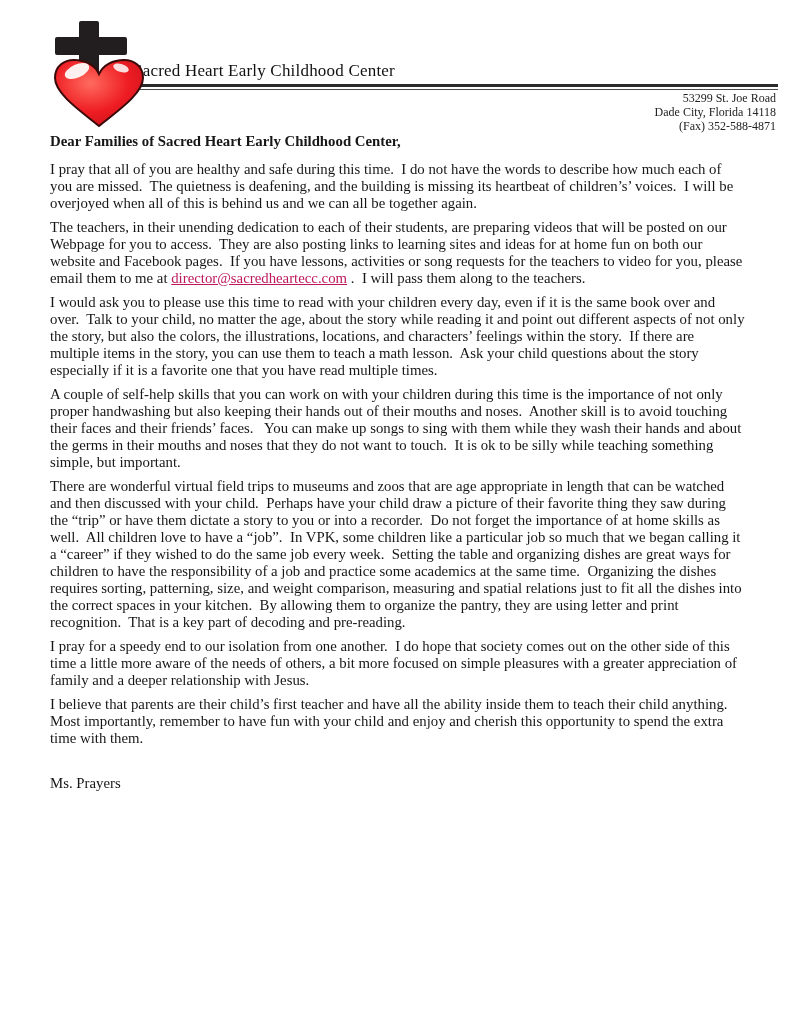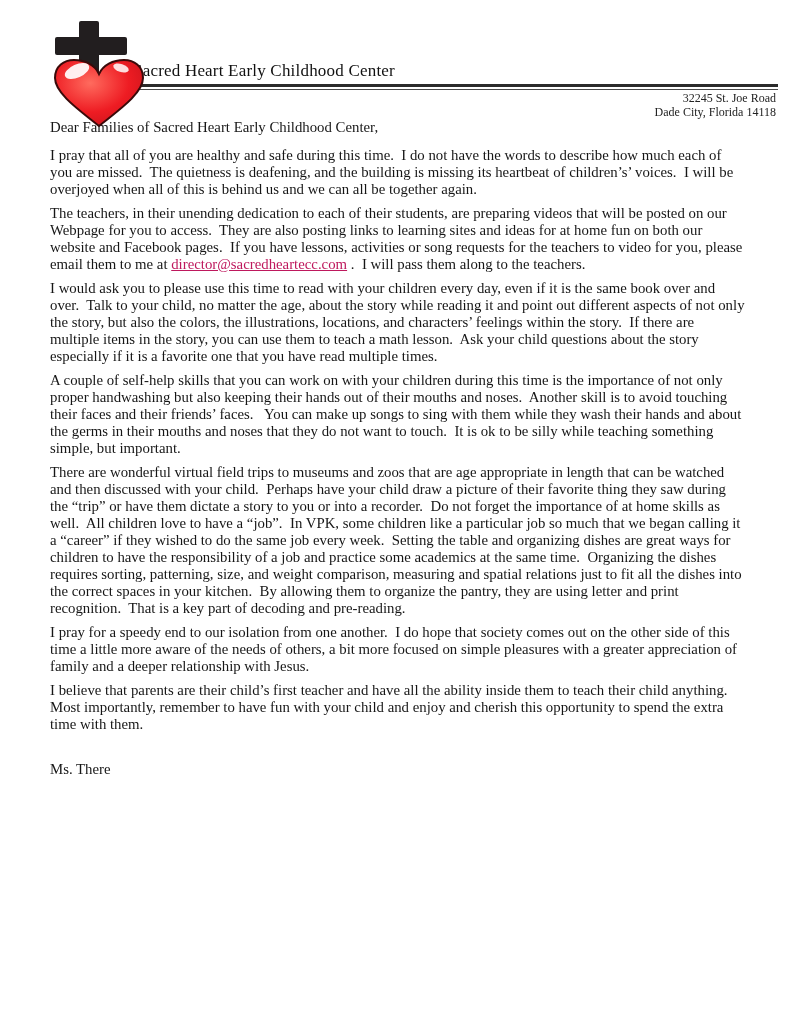--- a/index.html
+++ b/index.html
@@ -47,21 +47,21 @@
   }
 
   
   .letter {
     padding: 0 46px 0 50px;
     font-size: 14.8px;
     line-height: 17px;
     color: #161616;
   }
   .date { margin: 3px 0 40px 4px; }
-  .salutation { margin: 0 0 11px; }
+  .salutation { margin: 0 0 11px; font-weight: bold; }
   .para { margin: 0 0 7px; white-space: pre-wrap; }
   .closing { margin: 14px 0 0; }
   .signature { margin: 28px 0 0; }
 
   .email-link {
     color: #be185d;
     text-decoration: underline;
     cursor: pointer;
   }
 </style>
@@ -92,22 +92,23 @@
           <ellipse cx="33" cy="53" rx="13" ry="6.5" fill="#ffffff" opacity="0.92" transform="rotate(-24 33 53)"></ellipse>
           <ellipse cx="77" cy="50" rx="8" ry="4" fill="#ffffff" opacity="0.85" transform="rotate(18 77 50)"></ellipse>
         </g>
       </svg>
     </div>
 
     <div class="header-right">
       <div class="org-name">Sacred Heart Early Childhood Center</div>
       <div class="rule"></div>
       <div class="address">
-        <div>32245 St. Joe Road</div>
+        <div>53299 St. Joe Road</div>
         <div>Dade City, Florida 14118</div>
+        <div>(Fax) 352-588-4871</div>
       </div>
     </div>
 
   </header>
 
   <main class="letter">
 
 
     <p class="salutation">Dear Families of Sacred Heart Early Childhood Center,</p>
 
@@ -119,17 +120,17 @@
 
     <p class="para">A couple of self-help skills that you can work on with your children during this time is the importance of not only proper handwashing but also keeping their hands out of their mouths and noses.  Another skill is to avoid touching their faces and their friends’ faces.   You can make up songs to sing with them while they wash their hands and about the germs in their mouths and noses that they do not want to touch.  It is ok to be silly while teaching something simple, but important.</p>
 
     <p class="para">There are wonderful virtual field trips to museums and zoos that are age appropriate in length that can be watched and then discussed with your child.  Perhaps have your child draw a picture of their favorite thing they saw during the “trip” or have them dictate a story to you or into a recorder.  Do not forget the importance of at home skills as well.  All children love to have a “job”.  In VPK, some children like a particular job so much that we began calling it a “career” if they wished to do the same job every week.  Setting the table and organizing dishes are great ways for children to have the responsibility of a job and practice some academics at the same time.  Organizing the dishes requires sorting, patterning, size, and weight comparison, measuring and spatial relations just to fit all the dishes into the correct spaces in your kitchen.  By allowing them to organize the pantry, they are using letter and print recognition.  That is a key part of decoding and pre-reading.</p>
 
     <p class="para">I pray for a speedy end to our isolation from one another.  I do hope that society comes out on the other side of this time a little more aware of the needs of others, a bit more focused on simple pleasures with a greater appreciation of family and a deeper relationship with Jesus.</p>
 
     <p class="para">I believe that parents are their child’s first teacher and have all the ability inside them to teach their child anything. Most importantly, remember to have fun with your child and enjoy and cherish this opportunity to spend the extra time with them.</p>
 
 
-    <p class="signature">Ms. There</p>
+    <p class="signature">Ms. Prayers</p>
 
   </main>
 
 </div>
 
 </body></html>

